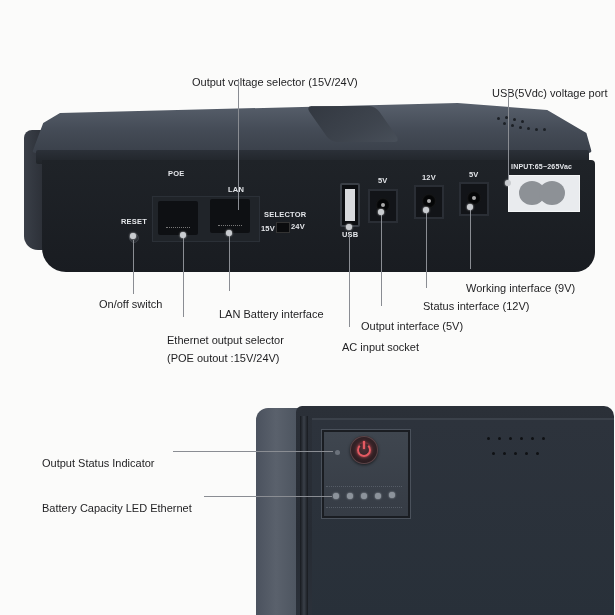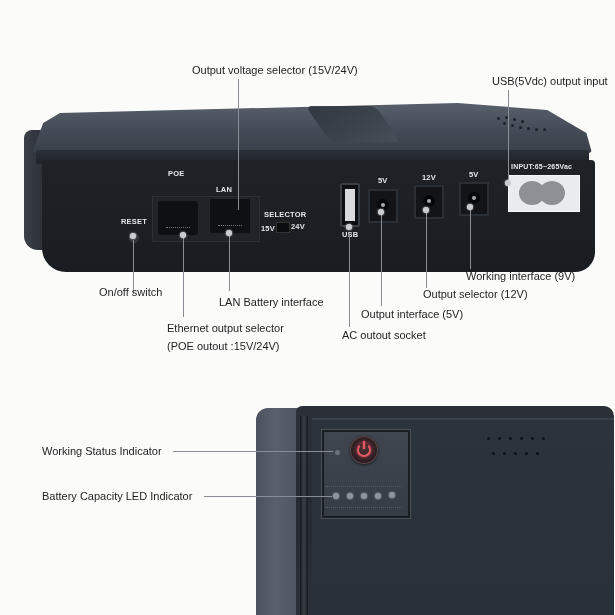--- a/index.html
+++ b/index.html
@@ -3,21 +3,21 @@
 <meta charset="utf-8">
 <style>
   html, body { margin: 0; padding: 0; }
   body {
     width: 615px; height: 615px; position: relative; overflow: hidden;
     background: #fbfbfa;
     font-family: "Liberation Sans", sans-serif;
     color: #1d1d1f;
   }
   .label {
-    position: absolute; font-size: 11px; line-height: 13px; white-space: nowrap; color: #1e1e20;
+    position: absolute; font-size: 11px; line-height: 13px; white-space: nowrap; color: #1e1e20; margin-top: 12px;
   }
   .leader { position: absolute; background: #8a8d93; }
   .vline { width: 1px; }
   .hline { height: 1px; }
   .dot { position: absolute; width: 6px; height: 6px; border-radius: 50%; background: #c9ccd0; box-shadow: 0 0 2px #eee; }
 
   
   .dev1-top {
     position: absolute; left: 32px; top: 103px; width: 560px; height: 50px;
     background: linear-gradient(180deg, #58606c 0%, #444b56 55%, #3a404a 100%);
@@ -131,21 +131,21 @@
     <div class="vent" style="left:519px;top:126px"></div>
     <div class="vent" style="left:527px;top:127px"></div>
     <div class="vent" style="left:535px;top:128px"></div>
     <div class="vent" style="left:543px;top:128px"></div>
   </div>
 
   <span class="port-label" style="left:121px;top:217px">RESET</span>
   <div class="reset-hole"></div>
 
   <span class="port-label" style="left:168px;top:169px">POE</span>
-  <span class="port-label" style="left:216px;top:185px">LAN</span>
+  <span class="port-label" style="left:228px;top:185px">LAN</span>
   <div class="rj45-frame"></div>
   <div class="rj45" style="left:158px;top:201px">
       <div class="pins"></div>
     </div>
   <div class="rj45" style="left:210px;top:199px">
       <div class="pins"></div>
     </div>
 
   <span class="port-label" style="left:264px;top:210px">SELECTOR</span>
   <span class="port-label" style="left:261px;top:224px">15V</span>
@@ -178,48 +178,48 @@
   <span class="port-label" style="left:511px;top:163px;font-size:7px">INPUT:65~265Vac</span>
   <div class="ac-socket">
     <div class="ac-lobe" style="left:10px"></div>
     <div class="ac-lobe" style="left:30px"></div>
   </div>
 </div>
 
 <span class="label" style="left:192px;top:64px">Output voltage selector (15V/24V)</span>
 <div class="leader vline" style="left:238px;top:79px;height:131px"></div>
 
-<span class="label" style="left:492px;top:75px">USB(5Vdc) output input</span>
+<span class="label" style="left:492px;top:75px">USB(5Vdc) voltage port</span>
 <div class="leader vline" style="left:508px;top:90px;height:95px"></div>
 <div class="dot" style="left:505px;top:180px"></div>
 
 <div class="leader vline" style="left:133px;top:240px;height:54px"></div>
 <div class="dot" style="left:130px;top:233px"></div>
 <span class="label" style="left:99px;top:286px">On/off switch</span>
 
 <div class="leader vline" style="left:183px;top:235px;height:82px"></div>
 <div class="dot" style="left:180px;top:232px"></div>
 <span class="label" style="left:167px;top:322px">Ethernet output selector</span>
 <span class="label" style="left:167px;top:340px">(POE outout :15V/24V)</span>
 
 <div class="leader vline" style="left:229px;top:233px;height:58px"></div>
 <div class="dot" style="left:226px;top:230px"></div>
 <span class="label" style="left:219px;top:296px">LAN Battery interface</span>
 
 <div class="leader vline" style="left:349px;top:235px;height:92px"></div>
 <div class="dot" style="left:346px;top:224px"></div>
-<span class="label" style="left:342px;top:329px">AC outout socket</span>
+<span class="label" style="left:342px;top:329px">AC input socket</span>
 
 <div class="leader vline" style="left:381px;top:212px;height:94px"></div>
 <div class="dot" style="left:378px;top:209px"></div>
 <span class="label" style="left:361px;top:308px">Output interface (5V)</span>
 
 <div class="leader vline" style="left:426px;top:210px;height:78px"></div>
 <div class="dot" style="left:423px;top:207px"></div>
-<span class="label" style="left:423px;top:288px">Output selector (12V)</span>
+<span class="label" style="left:423px;top:288px">Status interface (12V)</span>
 
 <div class="leader vline" style="left:470px;top:207px;height:62px"></div>
 <div class="dot" style="left:467px;top:204px"></div>
 <span class="label" style="left:466px;top:270px">Working interface (9V)</span>
 
 <div>
   <div class="dev2-side"></div>
   <div class="dev2-body"></div>
   <div class="dev2-bevel"></div>
   <div class="dev2-face"></div>
@@ -245,17 +245,17 @@
     <div class="power-stem"></div>
   </div>
   <div class="bat-strip"></div>
   <div class="bat-led" style="left:333px;top:493px"></div>
   <div class="bat-led" style="left:347px;top:493px"></div>
   <div class="bat-led" style="left:361px;top:493px"></div>
   <div class="bat-led" style="left:375px;top:493px"></div>
   <div class="bat-led" style="left:389px;top:492px"></div>
 </div>
 
-<span class="label" style="left:42px;top:445px">Working Status Indicator</span>
+<span class="label" style="left:42px;top:445px">Output Status Indicator</span>
 <div class="leader hline" style="left:173px;top:451px;width:160px"></div>
 
-<span class="label" style="left:42px;top:490px">Battery Capacity LED Indicator</span>
+<span class="label" style="left:42px;top:490px">Battery Capacity LED Ethernet</span>
 <div class="leader hline" style="left:204px;top:496px;width:128px"></div>
 
 </body></html>

